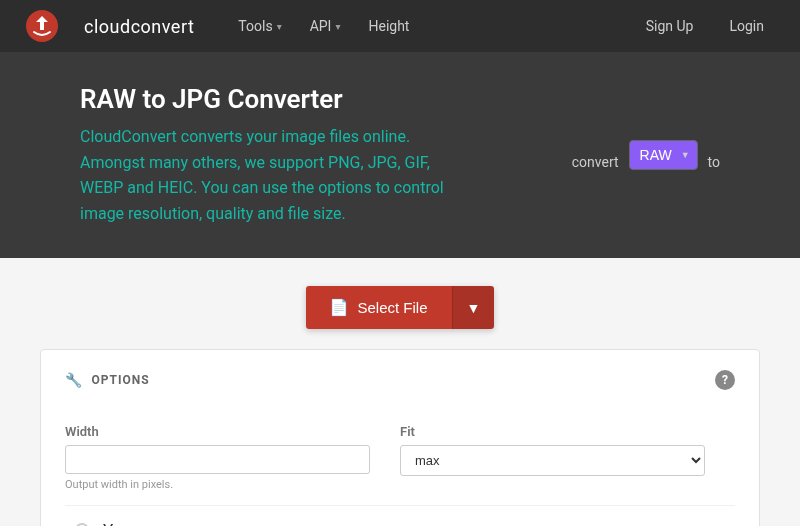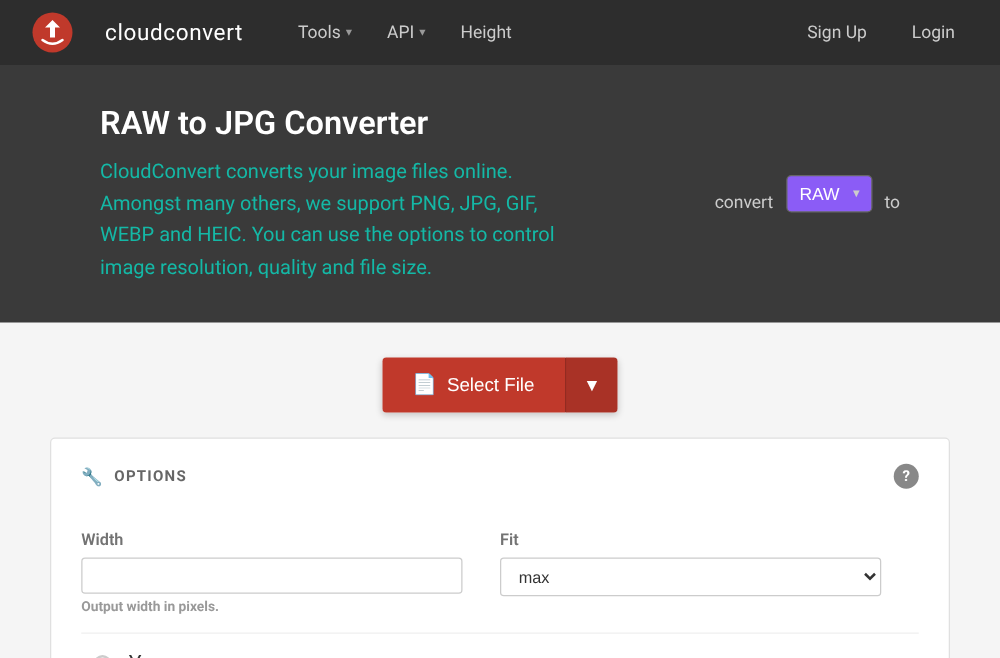--- a/index.html
+++ b/index.html
@@ -222,21 +222,20 @@
       border-radius: 3px;
       padding: 6px 10px;
       font-size: 13px;
       color: #333;
       background: #fff;
     }
     .option-hint {
       font-size: 11px;
       color: #999;
       margin-top: 4px;
-      font-weight: bold;
     }
 
     .option-select {
       width: 100%;
       border: 1px solid #ccc;
       border-radius: 3px;
       padding: 6px 10px;
       font-size: 13px;
       color: #333;
       background: #fff;

